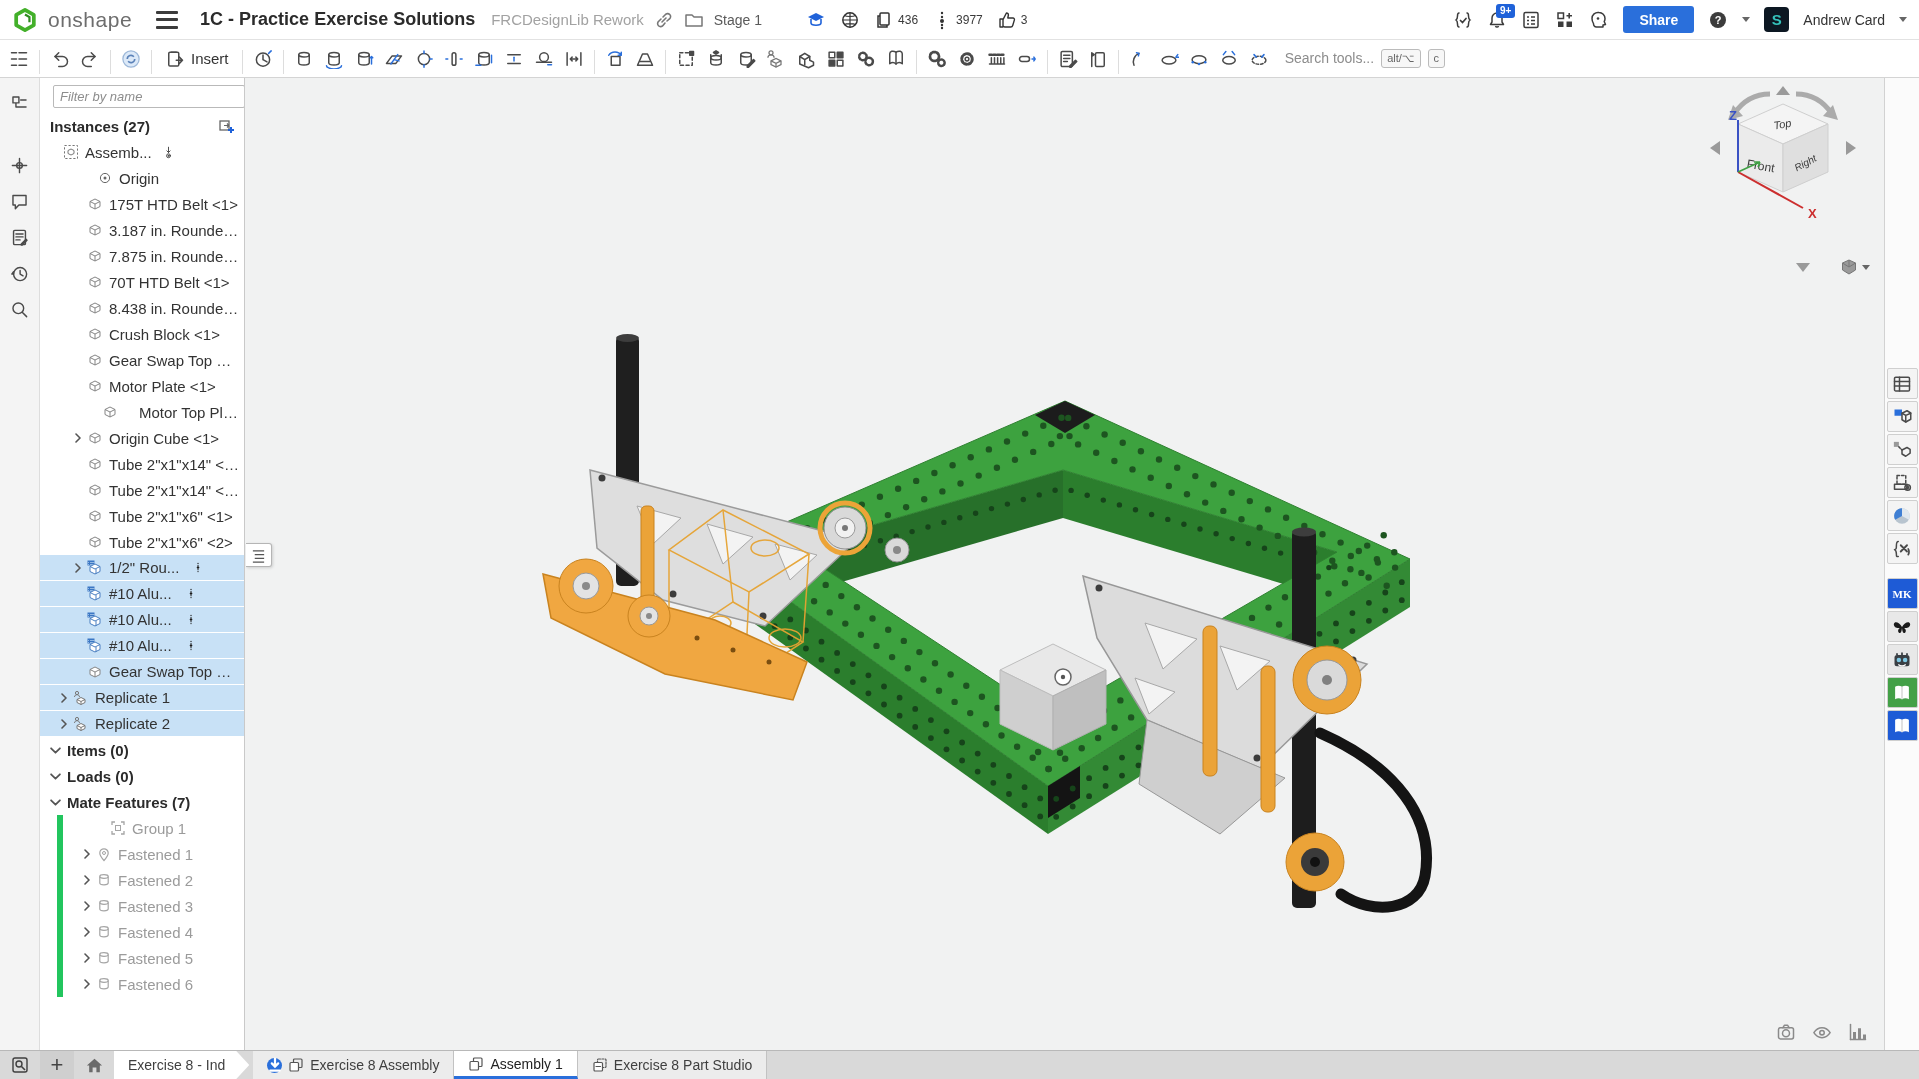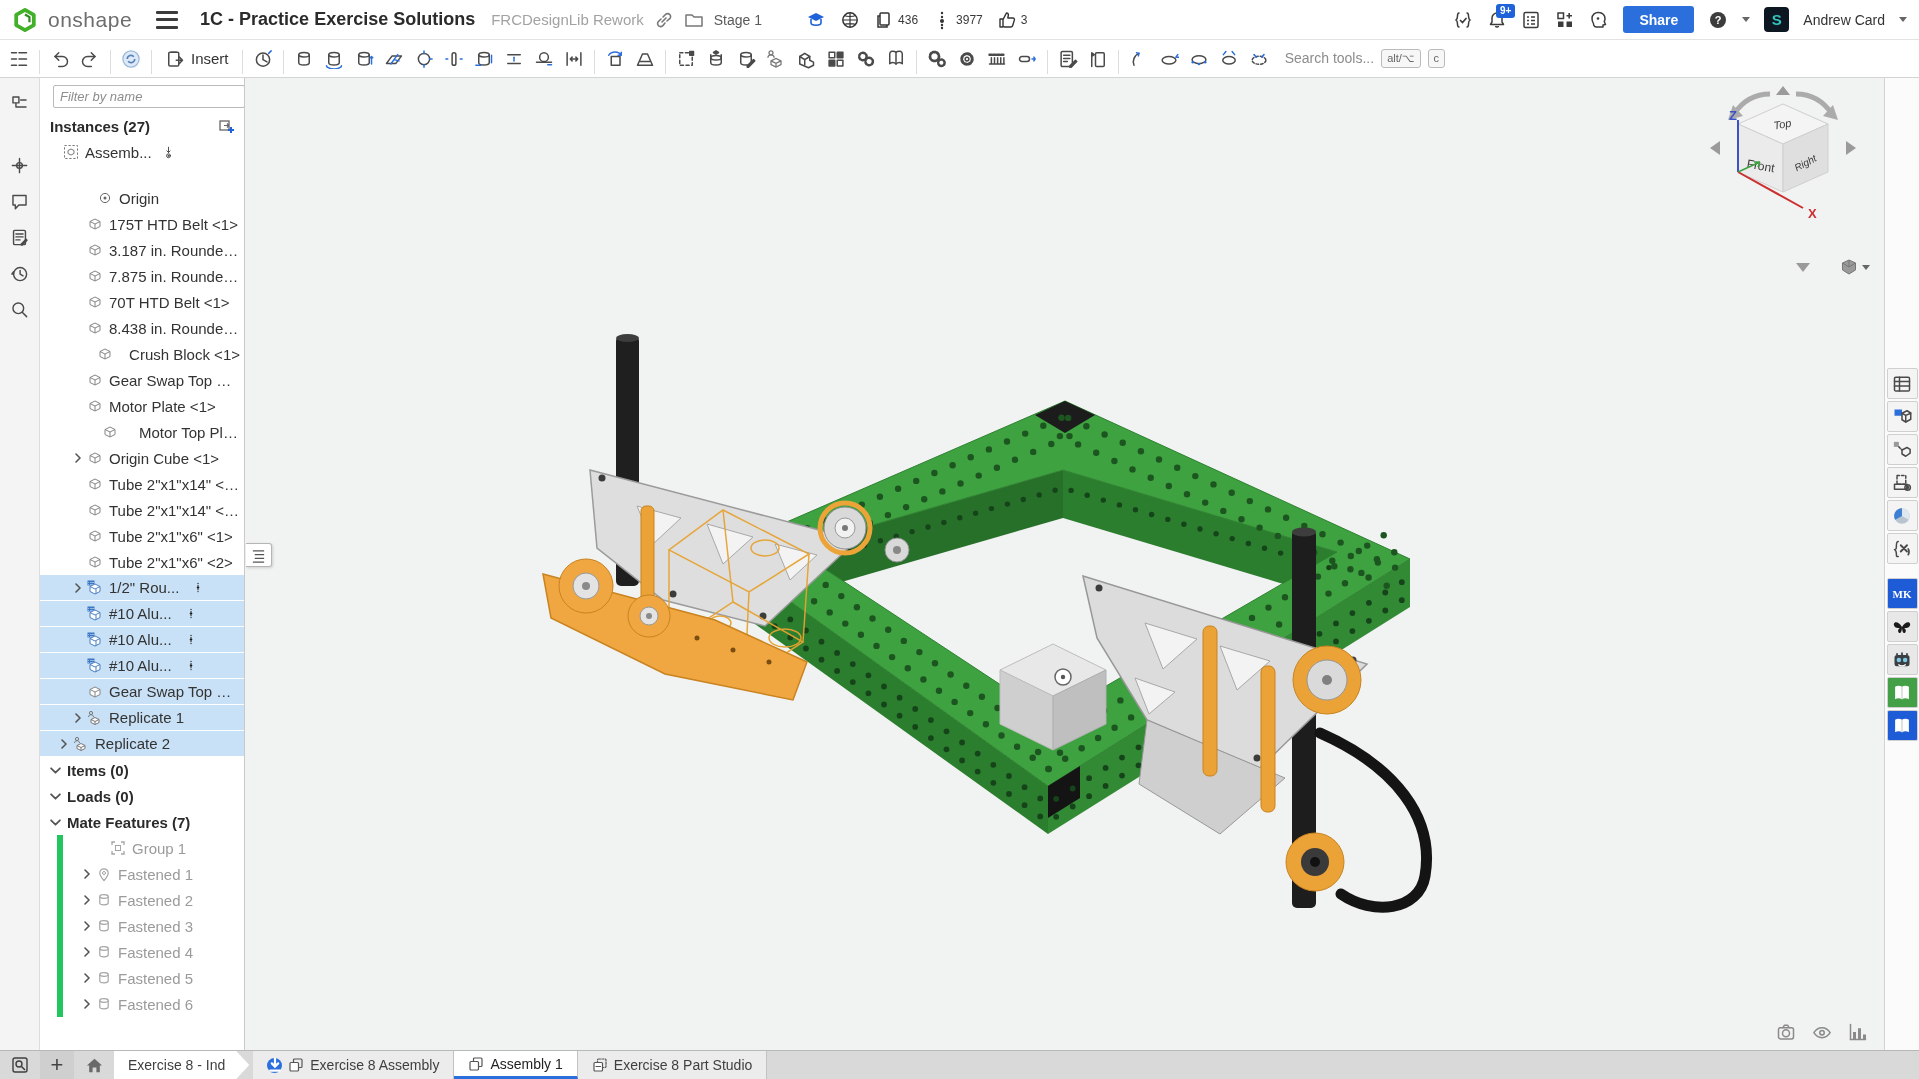--- a/index.html
+++ b/index.html
@@ -515,21 +515,21 @@
         </span>
         <span class="tlabel">Assemb...</span>
         <span class="anchor-ic">
           <svg viewBox="0 0 16 16" fill="none" stroke="#4a4a4a" stroke-width="1.2" stroke-linecap="round" stroke-linejoin="round" width="13" height="13">
             <path d="M8 1.5v6.5M6 6l2 2 2-2"></path>
             <circle cx="8" cy="12" r="2.4"></circle>
             <circle cx="8" cy="12" r="0.7" fill="#4a4a4a"></circle>
           </svg>
         </span>
       </div>
-      <div class="trow" style="padding-left: 40px; margin-top: 20px;">
+      <div class="trow" style="padding-left: 40px;">
         <span class="chev"></span>
         <span class="ticon">
           <svg viewBox="0 0 16 16">
             <circle cx="8" cy="8" r="4.6" fill="none" stroke="#666"></circle>
             <circle cx="8" cy="8" r="1.5" fill="#666"></circle>
           </svg>
         </span>
         <span class="tlabel">Origin</span>
       </div>
       <div class="trow" style="padding-left: 30px;">
@@ -575,21 +575,21 @@
       <div class="trow" style="padding-left: 30px;">
         <span class="chev"></span>
         <span class="ticon">
           <svg viewBox="0 0 16 16">
             <path d="M3 5.5 8 3l5 2.5v5L8 13 3 10.5z" fill="#fff" stroke="#858585"></path>
             <path d="M3 5.5 8 8l5-2.5M8 8v5" fill="none" stroke="#858585"></path>
           </svg>
         </span>
         <span class="tlabel">8.438 in. Rounded Hex...</span>
       </div>
-      <div class="trow" style="padding-left: 30px; justify-content: space-between;">
+      <div class="trow" style="padding-left: 30px;">
         <span class="chev"></span>
         <span class="ticon">
           <svg viewBox="0 0 16 16">
             <path d="M3 5.5 8 3l5 2.5v5L8 13 3 10.5z" fill="#fff" stroke="#858585"></path>
             <path d="M3 5.5 8 8l5-2.5M8 8v5" fill="none" stroke="#858585"></path>
           </svg>
         </span>
         <span class="tlabel">Crush Block &lt;1&gt;</span>
       </div>
       <div class="trow" style="padding-left: 30px;">
@@ -775,21 +775,21 @@
       <div class="trow sel" style="padding-left: 30px;">
         <span class="chev"></span>
         <span class="ticon">
           <svg viewBox="0 0 16 16">
             <path d="M3 5.5 8 3l5 2.5v5L8 13 3 10.5z" fill="#fff" stroke="#858585"></path>
             <path d="M3 5.5 8 8l5-2.5M8 8v5" fill="none" stroke="#858585"></path>
           </svg>
         </span>
         <span class="tlabel">Gear Swap Top Plate ...</span>
       </div>
-      <div class="trow sel" style="padding-left: 30px;">
+      <div class="trow sel" style="padding-left: 16px;">
         <span class="chev">
           <svg viewBox="0 0 10 10" width="10" height="10">
             <path d="M3 1l4 4-4 4" fill="none" stroke="#555" stroke-width="1.6" stroke-linecap="round" stroke-linejoin="round"></path>
           </svg>
         </span>
         <span class="ticon">
           <svg viewBox="0 0 16 16">
             <circle cx="4" cy="3" r="1.6" fill="none" stroke="#777"></circle>
             <path d="M1.5 7c0-1.4 1.1-2.3 2.5-2.3S6.5 5.6 6.5 7" fill="none" stroke="#777"></path>
             <path d="M4 9.5 8 7.5l4 2v3l-4 2-4-2z" fill="#fff" stroke="#777"></path>

